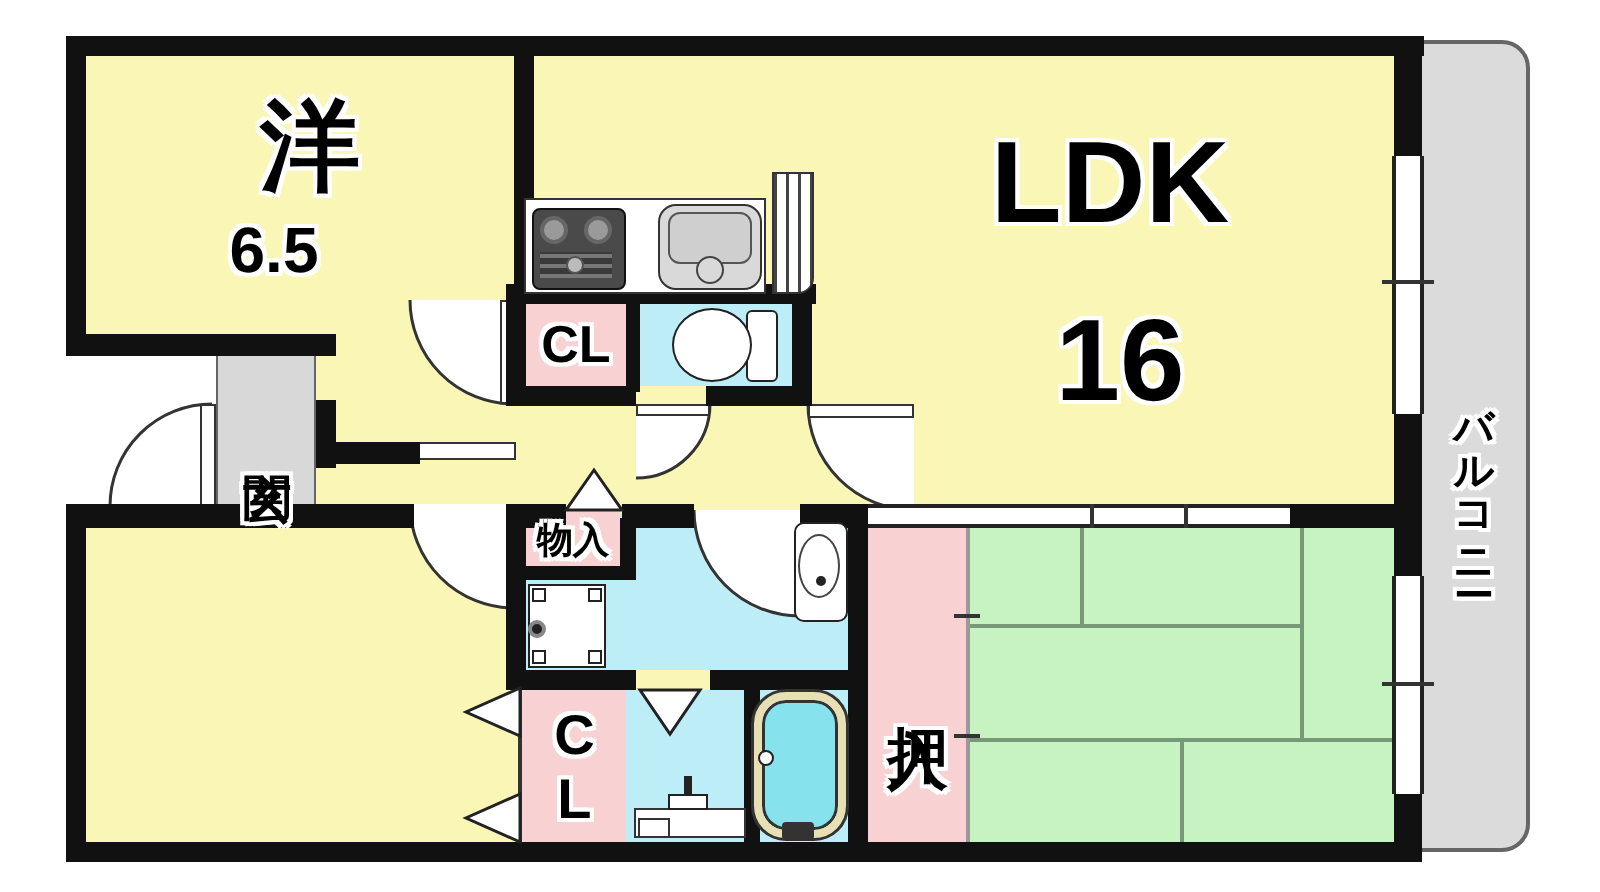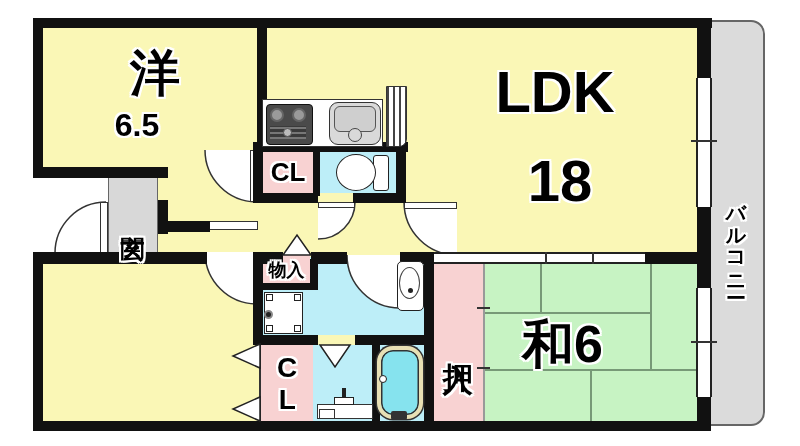--- a/index.html
+++ b/index.html
@@ -180,24 +180,23 @@
 
   <div class="winglyph" style="left:696px;top:78px;width:16px;height:129px;"></div>
   <div class="tick" style="left:691px;top:140px;width:26px;height:2px;"></div>
   <div class="winglyph" style="left:696px;top:288px;width:16px;height:109px;"></div>
   <div class="tick" style="left:691px;top:341px;width:26px;height:2px;"></div>
 
   <div class="lbl" style="left:70px;top:38px;width:170px;height:70px;font-size:50px;">洋</div>
   <div class="lbl" style="left:52px;top:98px;width:170px;height:56px;font-size:32px;">6.5</div>
 
   <div class="lbl" style="left:460px;top:52px;width:190px;height:80px;font-size:58px;">LDK</div>
-  <div class="lbl" style="left:470px;top:142px;width:180px;height:78px;font-size:58px;">18</div>
-
-
-  <div class="lbl" style="left:475px;top:312px;width:175px;height:64px;font-size:52px;">和6</div>
+  <div class="lbl" style="left:470px;top:142px;width:180px;height:78px;font-size:58px;">16</div>
+
+
 
   <div class="lbl vtext" style="left:722px;top:160px;width:28px;height:158px;font-size:20px;font-weight:bold;">バルコニー</div>
 
   <div class="lbl vtext" style="left:118px;top:188px;width:30px;height:60px;font-size:24px;">玄関</div>
 
   <div class="lbl" style="left:263px;top:155px;width:50px;height:36px;font-size:26px;">CL</div>
 
   <div class="lbl vtext" style="left:272px;top:350px;width:30px;height:68px;font-size:28px;">CL</div>
 
   <div class="lbl vtext" style="left:442px;top:300px;width:32px;height:80px;font-size:30px;">押入</div>

